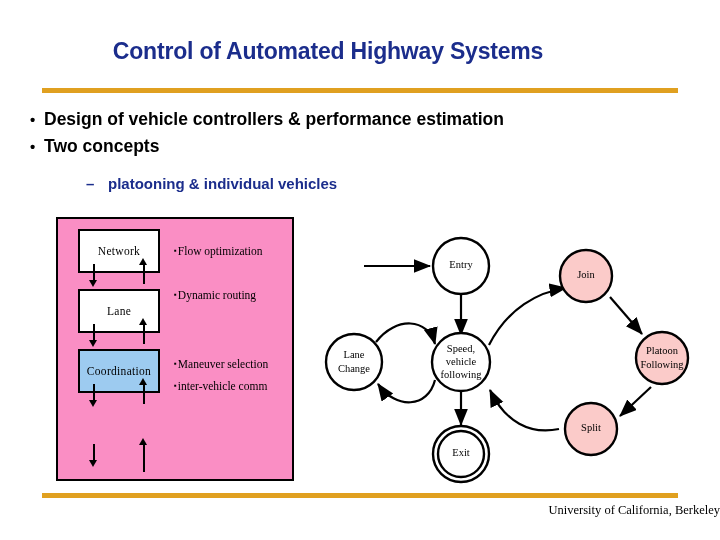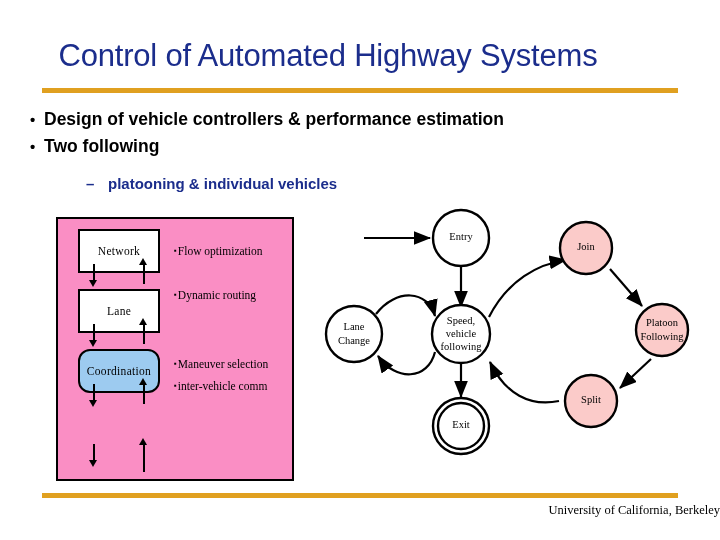--- a/index.html
+++ b/index.html
@@ -6,21 +6,21 @@
   body{
     width:720px;height:540px;background:#ffffff;overflow:hidden;position:relative;
     font-family:"Liberation Sans",sans-serif;
   }
   .slide{position:absolute;inset:0;}
 
   
   #title{
     position:absolute;left:0;top:38px;width:656px;text-align:center;
     font-family:"Liberation Sans",sans-serif;
-    font-size:31px;font-weight:normal;color:#1b2d8c;letter-spacing:-0.2px;
+    font-size:23px;font-weight:bold;color:#1b2d8c;letter-spacing:-0.2px;
     white-space:nowrap;
   }
 
   
   .rule{position:absolute;left:42px;width:636px;height:5px;background:#e0a020;}
   #rule-top{top:88px;}
   #rule-bottom{top:493px;}
 
   
   #bullets{position:absolute;left:30px;top:106px;width:670px;}
@@ -54,21 +54,21 @@
   .layer-desc .sq{font-size:8px;vertical-align:2px;margin-right:1px;}
 
   
   .varrow{position:absolute;width:0;border-left:2px solid #000;}
   .ahead{position:absolute;width:0;height:0;border-left:4px solid transparent;
          border-right:4px solid transparent;}
   .ahead.down{border-top:7px solid #000;}
   .ahead.up{border-bottom:7px solid #000;}
 
   
-  #state-diagram{position:absolute;left:300px;top:204px;width:420px;height:265px;}
+  #state-diagram{position:absolute;left:300px;top:232px;width:420px;height:265px;}
   #state-diagram svg{position:absolute;left:0;top:0;}
   .nlabel{
     font-family:"Liberation Serif",serif;font-size:10.5px;fill:#000;
     text-anchor:middle;dominant-baseline:middle;
   }
 
   
   #footer{
     position:absolute;left:0;top:503px;width:720px;text-align:right;
     font-family:"Liberation Serif",serif;font-size:12.5px;color:#000;
@@ -85,21 +85,21 @@
 
   <div id="bullets">
 
     <div class="b1">
       <span class="dot">•</span>
       <span>Design of vehicle controllers &amp; performance estimation</span>
     </div>
 
     <div class="b1">
       <span class="dot">•</span>
-      <span>Two following</span>
+      <span>Two concepts</span>
     </div>
 
     <div class="b2">
       <span class="dash">–</span>
       <span>platooning &amp; individual vehicles</span>
     </div>
 
   </div>
 
   <div id="pink-panel">
@@ -107,21 +107,21 @@
     <div class="layer-box" style="left:20px;top:10px;">Network</div>
     <div class="layer-desc" style="left:116px;top:21px;">
       <div><span class="sq">▪</span><span>Flow optimization</span></div>
     </div>
 
     <div class="layer-box" style="left:20px;top:70px;">Lane</div>
     <div class="layer-desc" style="left:116px;top:65px;">
       <div><span class="sq">▪</span><span>Dynamic routing</span></div>
     </div>
 
-    <div class="layer-box blue" style="left:20px;top:130px;border-radius:12px;">Coordination</div>
+    <div class="layer-box blue" style="left:20px;top:130px;">Coordination</div>
     <div class="layer-desc" style="left:116px;top:134px;">
       <div><span class="sq">▪</span><span>Maneuver selection</span></div>
       <div><span class="sq">▪</span><span>inter-vehicle comm</span></div>
     </div>
 
 
     <div class="varrow" style="left:35px;top:45px;height:18px;"></div>
     <div class="ahead down" style="left:31px;top:61px;"></div>
     <div class="varrow" style="left:35px;top:105px;height:18px;"></div>
     <div class="ahead down" style="left:31px;top:121px;"></div>

